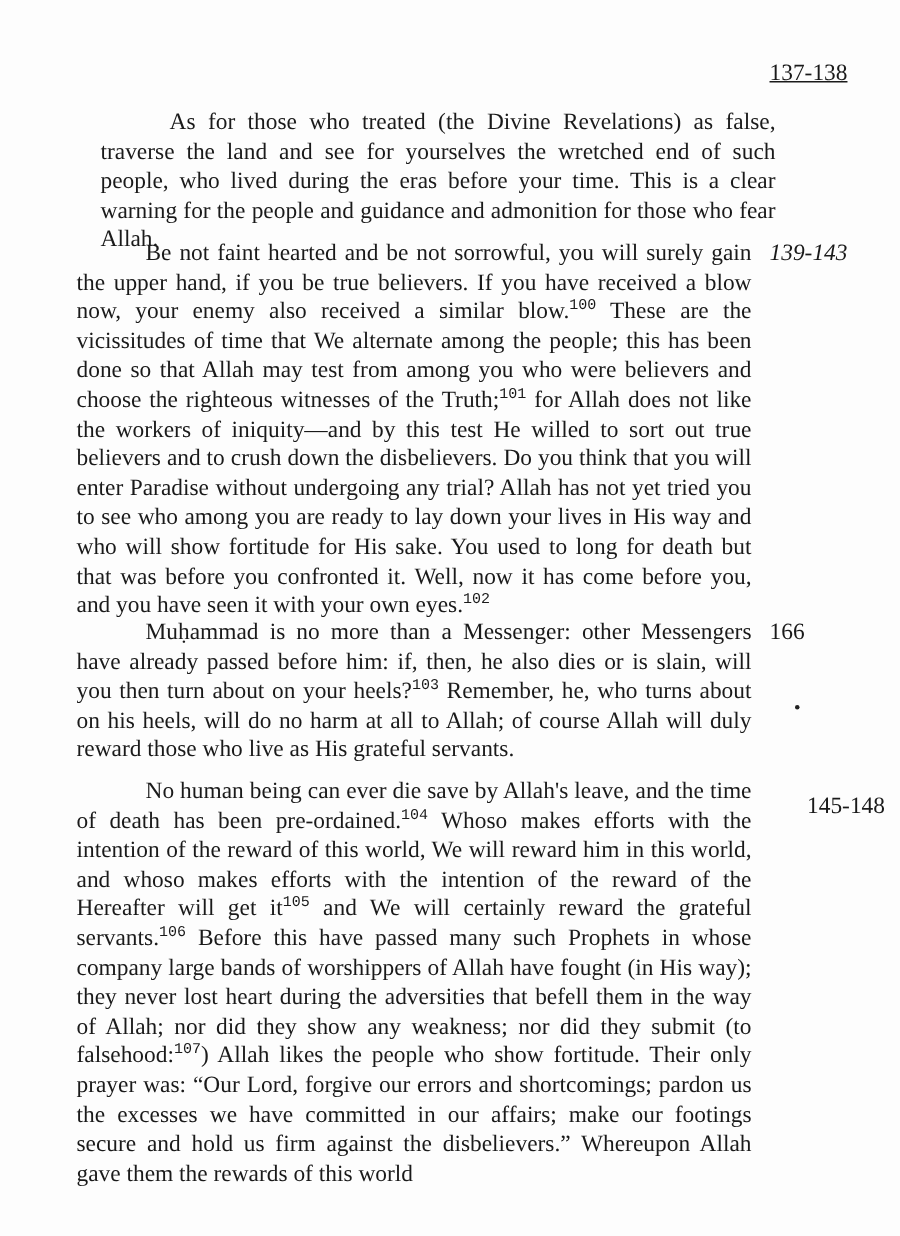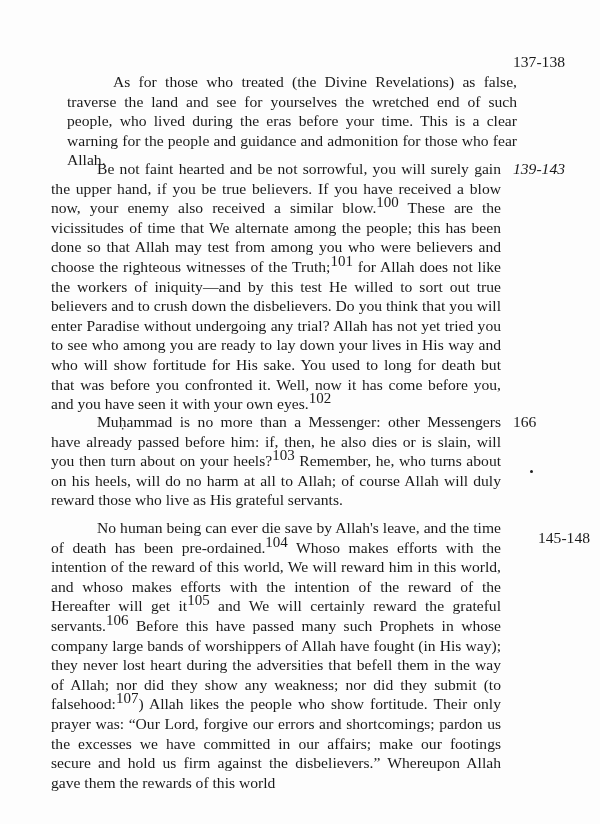--- a/index.html
+++ b/index.html
@@ -12,35 +12,35 @@
     position: absolute; top: 28px; left: 0; width: 600px; height: 20px;
     font-size: 16.5px;
   }
   .running-title { position: absolute; left: 228px; top: 0; font-style: italic; }
   .page-number { position: absolute; left: 462px; top: -2px; font-size: 15.5px; }
   .para {
     position: absolute; left: 51px; width: 450px;
     font-size: 15.6px; line-height: 19.6px;
     text-align: justify; text-indent: 46px;
   }
-  .para sup { font-size: 15px; line-height: 0; vertical-align: 6px; }
+  .para sup { font-size: 10px; line-height: 0; vertical-align: 6px; font-family: Liberation Mono, monospace; }
   .verse-ref {
     position: absolute; left: 513px; font-size: 15.6px; line-height: 19.6px;
   }
   .stray-dot {
     position: absolute; width: 3px; height: 3px; background: #222; border-radius: 50%;
   }
 </style>
 </head>
 <body>
 
 <div class="page">
 
   <p class="para" style="top:56px; margin:16px;"><span>As for those who treated (the Divine Revelations) as false, traverse the land and see for yourselves the wretched end of such people, who lived during the eras before your time. This is a clear warning for the people and guidance and admonition for those who fear Allah.</span></p>
-  <span class="verse-ref" style="top:52px;">137-138</span>
+  <span class="verse-ref" style="top:39px;text-decoration:underline;">137-138</span>
 
   <p class="para" style="top:159px; margin:0;"><span>Be not faint hearted and be not sorrowful, you will surely gain the upper hand, if you be true believers. If you have received a blow now, your enemy also received a similar blow.</span><sup>100</sup><span> These are the vicissitudes of time that We alternate among the people; this has been done so that Allah may test from among you who were believers and choose the righteous witnesses of the Truth;</span><sup>101</sup><span> for Allah does not like the workers of iniquity—and by this test He willed to sort out true believers and to crush down the disbelievers. Do you think that you will enter Paradise without undergoing any trial? Allah has not yet tried you to see who among you are ready to lay down your lives in His way and who will show fortitude for His sake. You used to long for death but that was before you confronted it. Well, now it has come before you, and you have seen it with your own eyes.</span><sup>102</sup></p>
   <span class="verse-ref" style="top:159px;font-style:italic;">139-143</span>
 
   <p class="para" style="top:412px; margin:0;"><span>Muḥammad is no more than a Messenger: other Messengers have already passed before him: if, then, he also dies or is slain, will you then turn about on your heels?</span><sup>103</sup><span> Remember, he, who turns about on his heels, will do no harm at all to Allah; of course Allah will duly reward those who live as His grateful servants.</span></p>
   <span class="verse-ref" style="top:412px;">166</span>
   <span class="stray-dot" style="left:530px; top:470px;"></span>
 
   <p class="para" style="top:518px; margin:0;"><span>No human being can ever die save by Allah's leave, and the time of death has been pre-ordained.</span><sup>104</sup><span> Whoso makes efforts with the intention of the reward of this world, We will reward him in this world, and whoso makes efforts with the intention of the reward of the Hereafter will get it</span><sup>105</sup><span> and We will certainly reward the grateful servants.</span><sup>106</sup><span> Before this have passed many such Prophets in whose company large bands of worshippers of Allah have fought (in His way); they never lost heart during the adversities that befell them in the way of Allah; nor did they show any weakness; nor did they submit (to falsehood:</span><sup>107</sup><span>) Allah likes the people who show fortitude. Their only prayer was: “Our Lord, forgive our errors and shortcomings; pardon us the excesses we have committed in our affairs; make our footings secure and hold us firm against the disbelievers.” Whereupon Allah gave them the rewards of this world</span></p>
   <span class="verse-ref" style="top:528px;margin-left:25px;">145-148</span>

